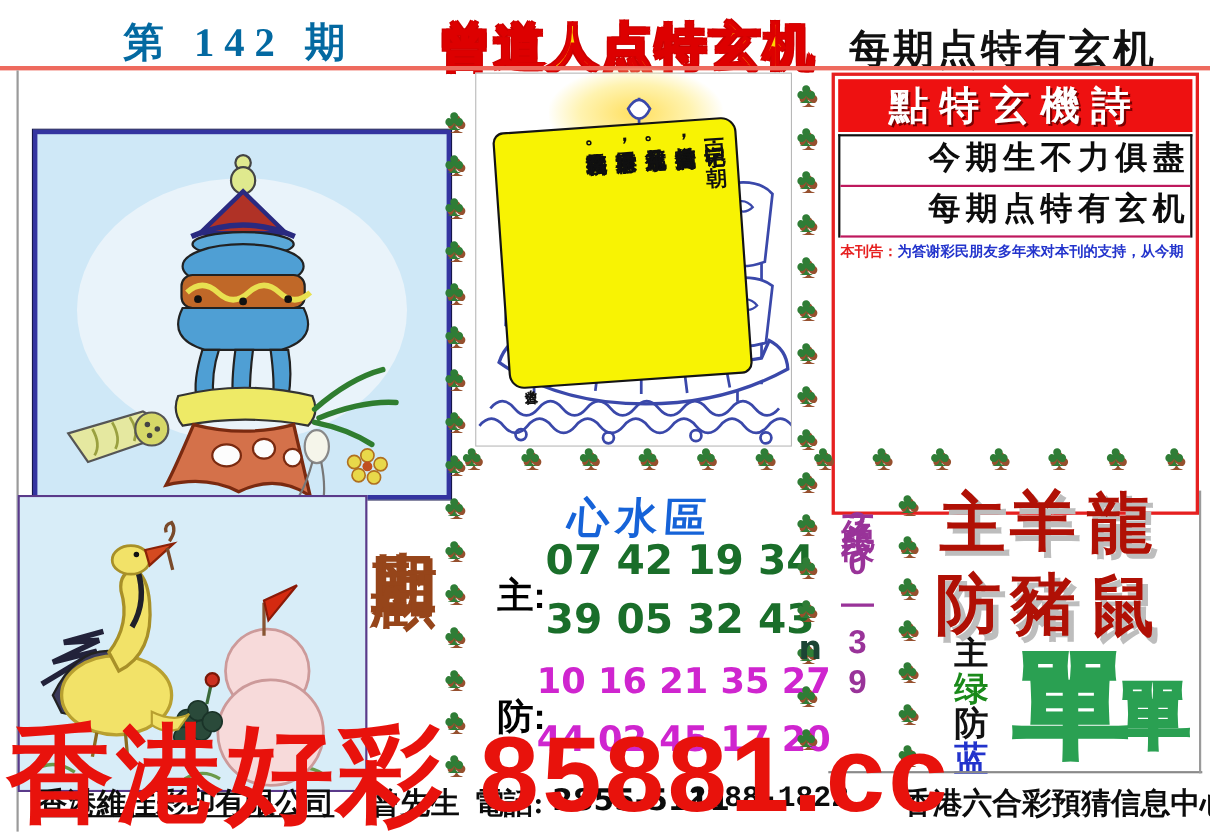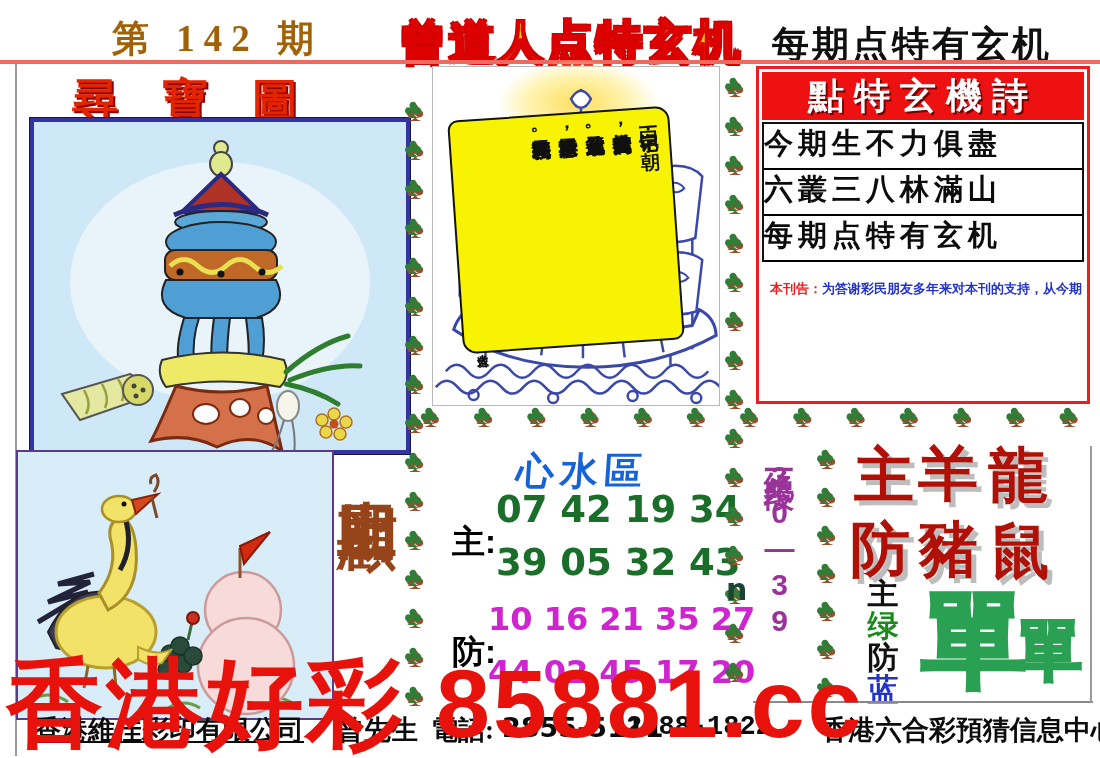--- a/index.html
+++ b/index.html
@@ -1,21 +1,21 @@
 <!DOCTYPE html>
 <html><head>
 <meta charset="utf-8">
 <style>
   html,body{margin:0;padding:0;background:#fff;}
   .page{position:relative;width:1100px;height:758px;background:#ffffff;overflow:hidden;
         font-family:"Liberation Sans",sans-serif;}
   .abs{position:absolute;}
 
   
-  .issue{left:112px;top:14px;font:bold 37px "Liberation Serif",serif;letter-spacing:9px;color:#a16207;}
+  .issue{left:112px;top:14px;font:bold 37px "Liberation Serif",serif;letter-spacing:9px;color:#0369a1;}
   .main-title{left:400px;top:12px;font:bold 46px "Liberation Serif",serif;letter-spacing:3px;
       color:#ffd400;-webkit-text-stroke:2px #dd0000;
       text-shadow:2px 2px 0 #c00,-2px -2px 0 #c00,2px -2px 0 #c00,-2px 2px 0 #c00;}
   .sub-title{left:772px;top:20px;font:bold 37px "Liberation Serif",serif;letter-spacing:3px;color:#101010;}
   .header-rule{left:0;top:60px;width:1100px;height:4px;background:#ee6a5e;}
   .page-edge-left{left:15px;top:64px;width:2px;height:692px;background:#9a9a9a;}
 
   
   .treasure-title{left:72px;top:70px;font:bold 46px "Liberation Serif",serif;color:#e32400;
       letter-spacing:44px;text-shadow:2px 2px 0 #8a0000;white-space:nowrap;}
@@ -54,28 +54,28 @@
   .num-row{position:absolute;font-weight:bold;white-space:nowrap;text-align:center;
       font-family:"DejaVu Sans",sans-serif;}
   .row-g1{left:50px;top:44px;width:222px;font-size:37px;color:#1a6e2a;}
   .row-g2{left:50px;top:97px;width:222px;font-size:37px;color:#1a6e2a;}
   .row-m1{left:42px;top:156px;width:232px;font-size:32px;color:#cf25cf;}
   .row-m2{left:42px;top:209px;width:232px;font-size:32px;color:#cf25cf;}
   .lbl-main{position:absolute;left:6px;top:76px;font:bold 33px "Liberation Sans",sans-serif;color:#000;}
   .lbl-guard{position:absolute;left:6px;top:186px;font:bold 33px "Liberation Sans",sans-serif;color:#000;}
 
   
-  .poem{left:756px;top:66px;width:334px;height:338px;border:3px solid #e62020;background:#fff;
+  .poem{left:756px;top:66px;width:334px;height:402px;border:3px solid #e62020;background:#fff;
       box-sizing:border-box;padding:3px;}
   .poem-band{background:#ee1111;color:#fff;text-align:center;font:bold 36px "Liberation Serif",serif;
       letter-spacing:10px;height:48px;line-height:48px;text-shadow:2px 2px 0 #7a0000;}
   .poem-rows{border:2px solid #111;border-bottom:none;margin-top:2px;}
-  .poem-row{height:44px;line-height:44px;border-bottom:2px solid #000000;text-align:left;
+  .poem-row{height:44px;line-height:44px;border-bottom:2px solid #be185d;text-align:right;
       font:bold 29px "Liberation Serif",serif;color:#0c0c0c;letter-spacing:5px;}
-  .notice{margin-top:17px;font:bold 13px "Liberation Sans",sans-serif;line-height:19px;color:#2233cc;padding:0 2px;text-align:right;}
+  .notice{margin-top:3px;font:bold 13px "Liberation Sans",sans-serif;line-height:19px;color:#2233cc;padding:0 2px;}
   .notice .red{color:#e62020;}
 
   
   .kill{left:758px;top:448px;writing-mode:vertical-rl;text-orientation:upright;
       font:bold 30px "Liberation Sans",sans-serif;color:#993399;letter-spacing:3px;height:256px;}
   .zod{font:bold 60px "Liberation Serif",serif;color:#b01005;text-shadow:5px 5px 0 #bdbdbd;z-index:2;}
   .z1{left:854px;top:436px;} .z2{left:918px;top:434px;} .z3{left:988px;top:436px;}
   .z4{left:850px;top:510px;} .z5{left:918px;top:510px;} .z6{left:990px;top:512px;}
   .color-tip{left:864px;top:578px;width:38px;text-align:center;font:bold 31px "Liberation Sans",sans-serif;line-height:32px;}
   .ct-b{color:#111;} .ct-g{color:#1a8a1a;} .ct-u{color:#2233cc;}
@@ -102,21 +102,20 @@
 <body>
 
 <div class="page">
 
   <div class="abs issue">第 142 期</div>
   <div class="abs sub-title">每期点特有玄机</div>
   <div class="abs main-title">曾道人点特玄机</div>
   <div class="abs header-rule"></div>
   <div class="abs page-edge-left"></div>
 
-  <div class="abs treasure-title">尋寶圖</div>
 
   <div class="abs pic1">
     <svg viewBox="0 0 372 328">
       <ellipse cx="186" cy="160" rx="150" ry="120" fill="#e9f3fa"></ellipse>
       <circle cx="187" cy="26" r="7" fill="#dfe98e" stroke="#444" stroke-width="2"></circle>
       <ellipse cx="187" cy="42" rx="11" ry="12" fill="#dfe98e" stroke="#444" stroke-width="2"></ellipse>
       <polygon points="148,90 187,52 226,90" fill="#b03226" stroke="#2a2a80" stroke-width="4"></polygon>
       <path d="M140,93 Q187,72 234,93" fill="none" stroke="#2a2a80" stroke-width="5"></path>
       <ellipse cx="187" cy="100" rx="46" ry="11" fill="#5aa8d8" stroke="#222" stroke-width="2"></ellipse>
       <ellipse cx="187" cy="120" rx="55" ry="20" fill="#4f9fd4" stroke="#222" stroke-width="2"></ellipse>
@@ -264,21 +263,20 @@
         <span>去就朝天终有路。</span>
       </div>
       <div class="sail-sign">曾道人</div>
     </div>
   </div>
 
   <div class="abs poem">
     <div class="poem-band">點特玄機詩</div>
     <div class="poem-rows">
       <div class="poem-row">今期生不力俱盡</div>
-      <div class="poem-row">六叢三八林滿山</div>
       <div class="poem-row">每期点特有玄机</div>
     </div>
     <div class="notice">
       <span class="red">本刊告：</span><span>为答谢彩民朋友多年来对本刊的支持，从今期</span><br>
     </div>
   </div>
 
   <div class="abs heart">
     <div class="heart-title">心水區</div>
     <div class="num-row row-g1">07 42 19 34</div>

